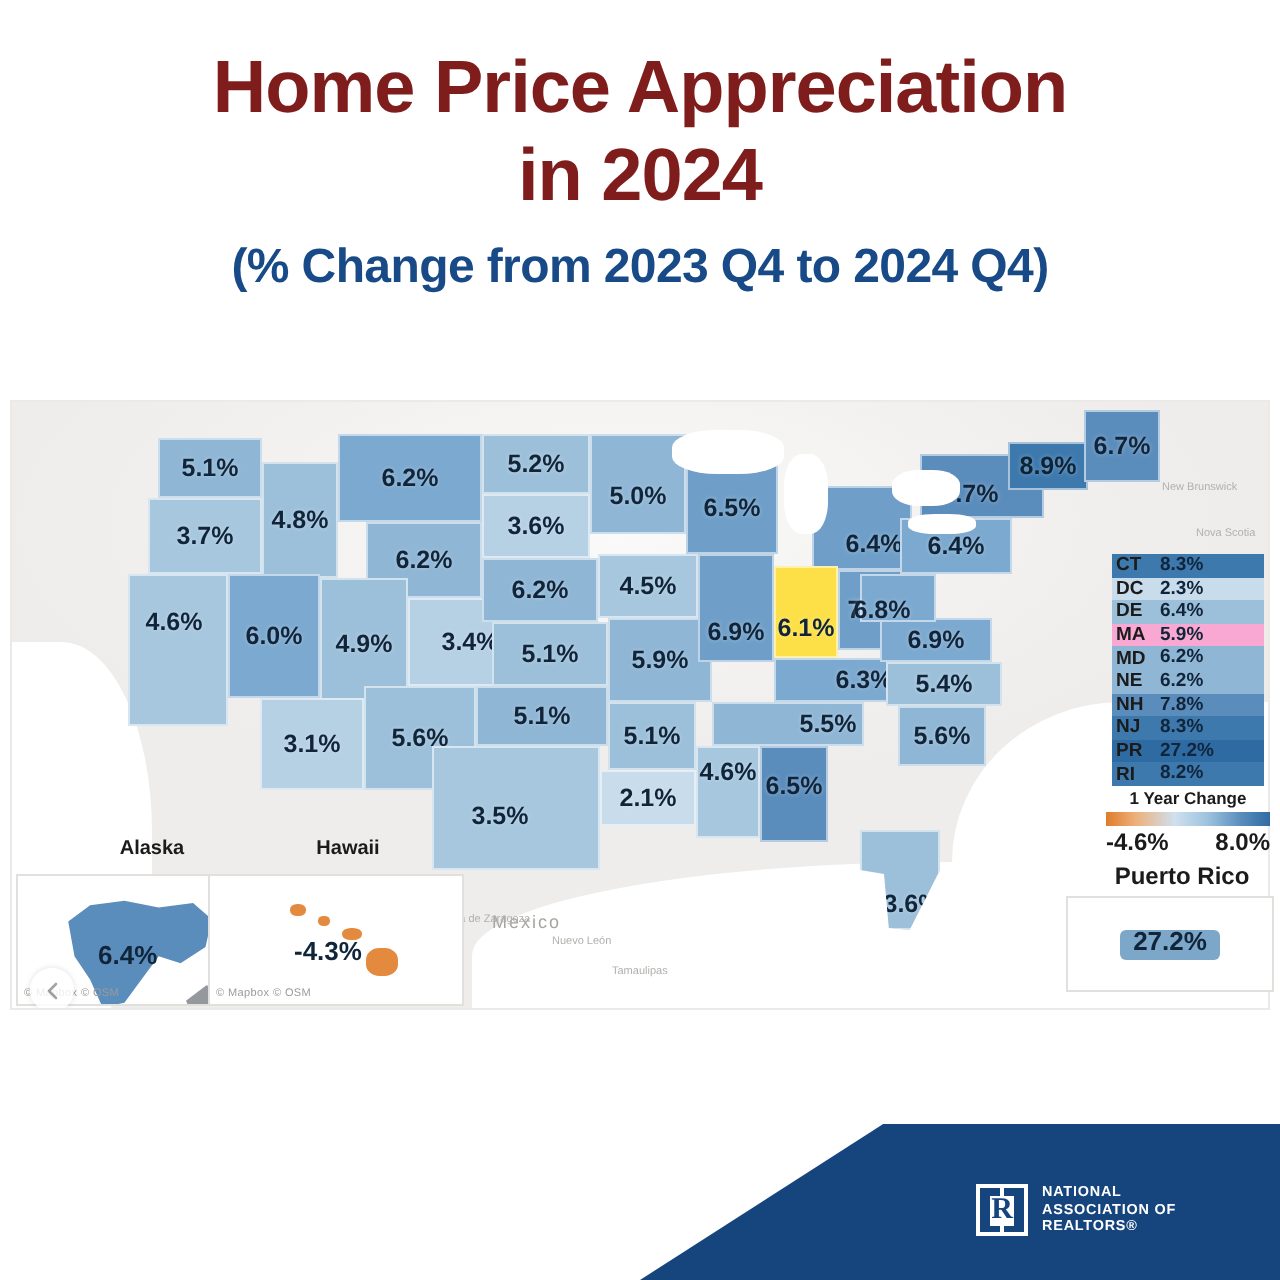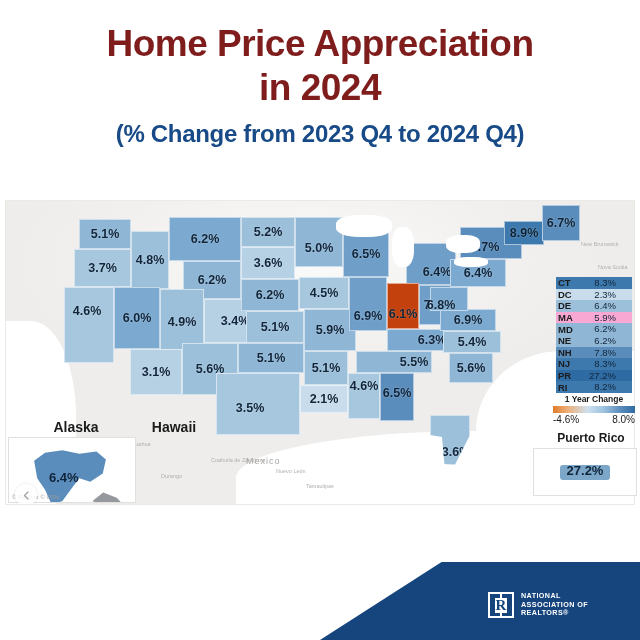--- a/index.html
+++ b/index.html
@@ -58,21 +58,21 @@
 
   
   .lake{position:absolute;background:#ffffff;border-radius:40%;}
 
   
   .inset{
     position:absolute;background:#ffffff;
     border:1px solid #e2e0dd;box-sizing:border-box;overflow:hidden;
   }
   .inset-title{
-    position:absolute;font-size:14px;font-weight:bold;color:#1b1b1b;
+    position:absolute;font-size:10px;font-weight:bold;color:#1b1b1b;
     text-align:center;
   }
   .attrib{
     position:absolute;left:3px;bottom:2px;font-size:5.5px;color:#9a9a9a;
     letter-spacing:.2px;
   }
   .ak-shape{
     position:absolute;left:22px;top:10px;width:78px;height:58px;
     background:#5b8dbc;
     clip-path:polygon(4% 22%,18% 8%,40% 4%,62% 10%,84% 6%,96% 20%,92% 44%,
@@ -90,31 +90,31 @@
     position:absolute;left:556px;top:277px;width:76px;
   }
   .legend-row{
     display:flex;align-items:center;height:11.6px;
   }
   .legend-abbr{
     width:24px;font-size:9.5px;font-weight:bold;color:#1b1b1b;text-align:left;
     padding-left:2px;box-sizing:border-box;
   }
   .legend-val{
-    flex:1;font-size:9.5px;font-weight:normal;color:#11253a;text-align:right;
-    padding-right:16px;box-sizing:border-box;line-height:11.6px;
+    flex:1;font-size:9.5px;font-weight:bold;color:#11253a;
+    padding-right:8px;box-sizing:border-box;line-height:11.6px;
   }
   .scale-wrap{position:absolute;left:551px;top:394px;width:86px;text-align:center;}
   .scale-title{font-size:8.5px;font-weight:bold;color:#1b1b1b;margin-bottom:2px;}
   .scale-bar{
     height:7px;width:82px;margin:0 auto;
     background:linear-gradient(to right,#e07b2a 0%,#edb07a 18%,#cfe0ef 42%,#9dc2de 62%,#5b8dbc 82%,#2f6ba3 100%);
   }
   .scale-ends{display:flex;justify-content:space-between;width:82px;margin:1px auto 0;}
-  .scale-ends span{font-size:10px;font-weight:normal;color:#1b1b1b;}
+  .scale-ends span{font-size:12px;font-weight:bold;color:#1b1b1b;}
 
   
   .pr-title{
     position:absolute;left:545px;top:431px;width:92px;text-align:center;
     font-size:12px;font-weight:bold;color:#1b1b1b;
   }
   .pr-inset{
     position:absolute;left:533px;top:448px;width:104px;height:48px;
   }
   .pr-shape{
@@ -293,21 +293,21 @@
       </div>
 
     <div class="state" style="left:343px;top:76px;width:38px;height:54px;background:#6f9fc8;">
       <span style="transform:translateY(12px);">6.9%</span>
       </div>
 
     <div class="state" style="left:400px;top:42px;width:50px;height:42px;background:#6f9fc8;">
       <span style="transform:translate(6px,8px);">6.4%</span>
       </div>
 
-    <div class="state" style="left:381px;top:82px;width:32px;height:46px;background:#c2410c;">
+    <div class="state" style="left:381px;top:82px;width:32px;height:46px;background:#fde047;">
       <span style="transform:translateY(8px);">6.1%</span>
       </div>
 
     <div class="state" style="left:413px;top:84px;width:38px;height:40px;background:#6f9fc8;">
       <span>7.1%</span>
       </div>
 
     <div class="state" style="left:381px;top:128px;width:62px;height:22px;background:#7ca9cf;">
       <span style="transform:translateX(14px);">6.3%</span>
       </div>
@@ -369,20 +369,28 @@
 
     <div class="inset-title" style="left:10px;top:218px;width:120px;">Alaska</div>
     <div class="inset" style="left:2px;top:236px;width:128px;height:66px;">
       <div class="ak-shape"></div>
       <div class="ak-tail"></div>
       <div style="position:absolute;left:40px;top:32px;font-size:13px;font-weight:bold;color:#11253a;">6.4%</div>
       <div class="attrib">© Mapbox © OSM</div>
     </div>
 
     <div class="inset-title" style="left:108px;top:218px;width:120px;">Hawaii</div>
+    <div class="inset" style="left:98px;top:236px;width:128px;height:66px;">
+      <div class="hi-isl" style="left:40px;top:14px;width:8px;height:6px;"></div>
+      <div class="hi-isl" style="left:54px;top:20px;width:6px;height:5px;"></div>
+      <div class="hi-isl" style="left:66px;top:26px;width:10px;height:6px;"></div>
+      <div class="hi-isl" style="left:78px;top:36px;width:16px;height:14px;border-radius:42%;"></div>
+      <div style="position:absolute;left:42px;top:30px;font-size:13px;font-weight:bold;color:#11253a;">-4.3%</div>
+      <div class="attrib">© Mapbox © OSM</div>
+    </div>
 
     <div class="nav-arrow">
       <svg width="9" height="9" viewBox="0 0 9 9">
         <path d="M6 1 L2.5 4.5 L6 8" stroke="#333" stroke-width="1.3" fill="none" stroke-linecap="round" stroke-linejoin="round"></path>
       </svg>
     </div>
   </div>
 
   <div class="legend-box">
     <div class="legend-row" style="background:#3e79ae;">

